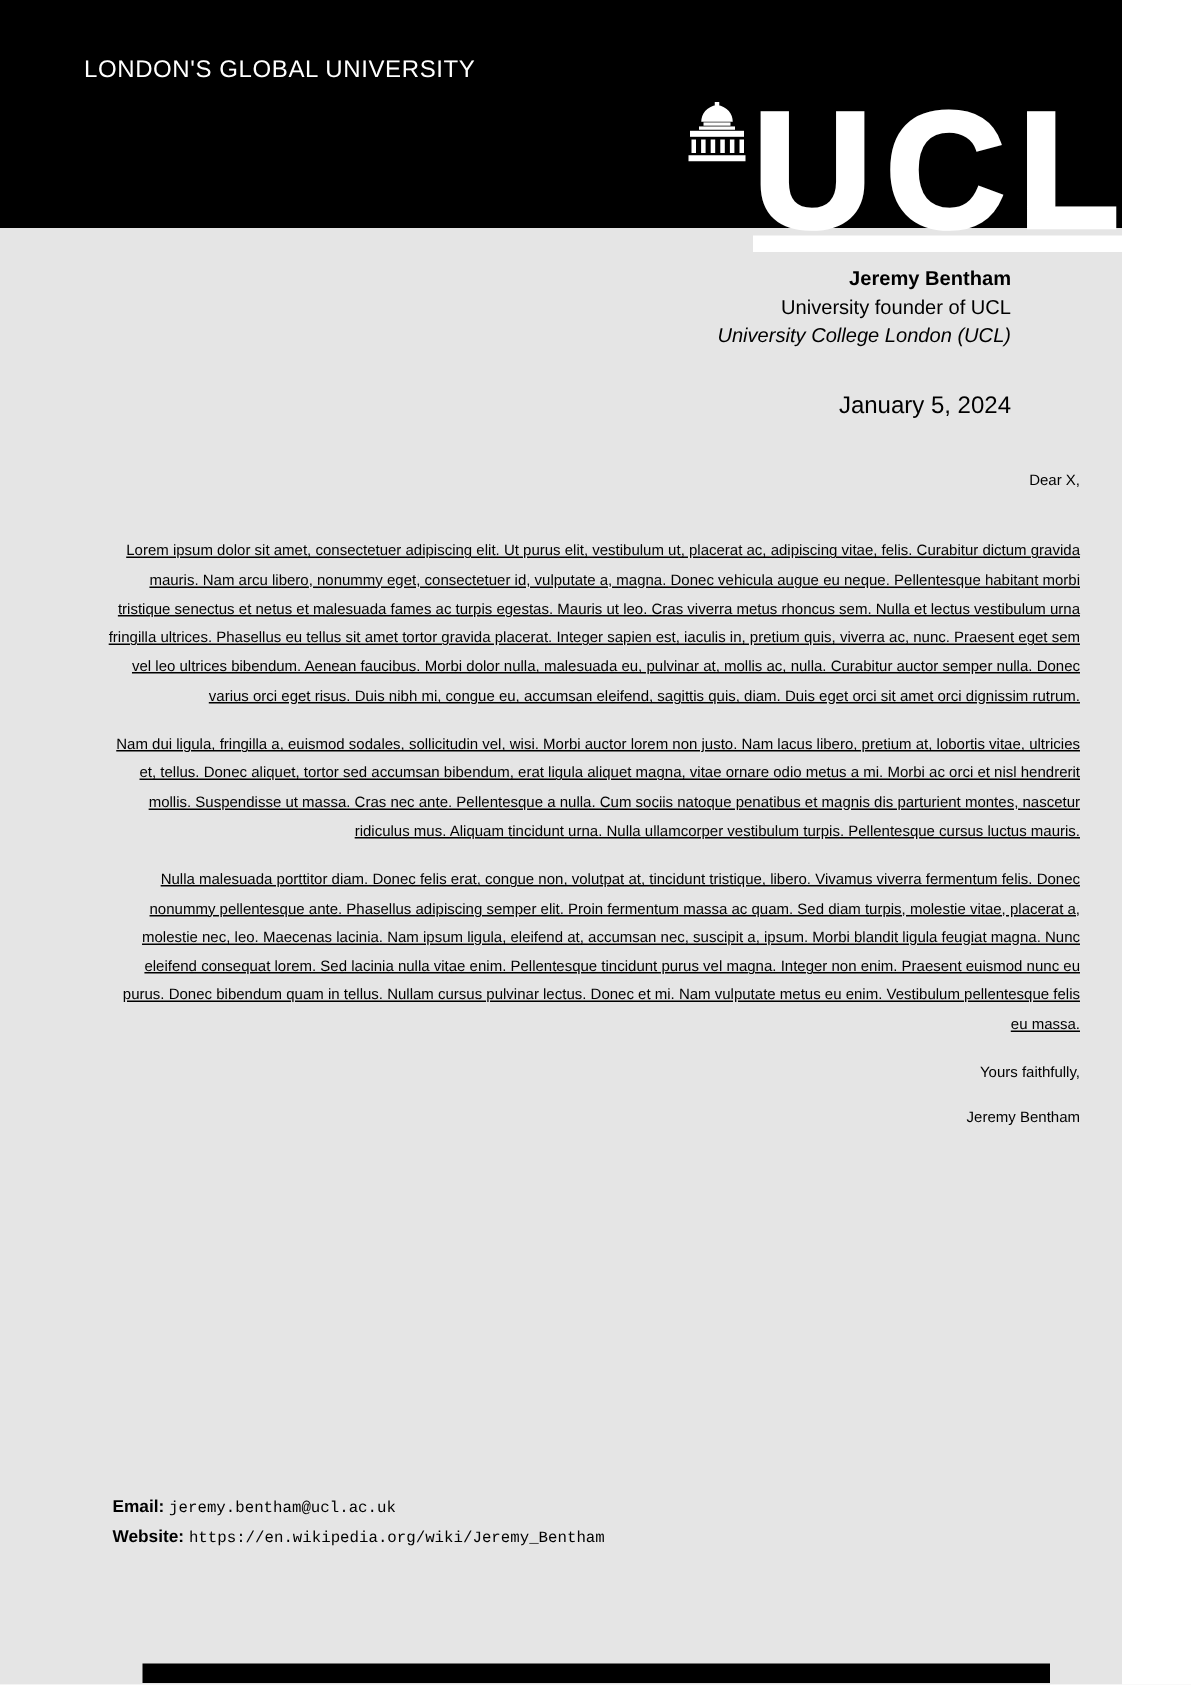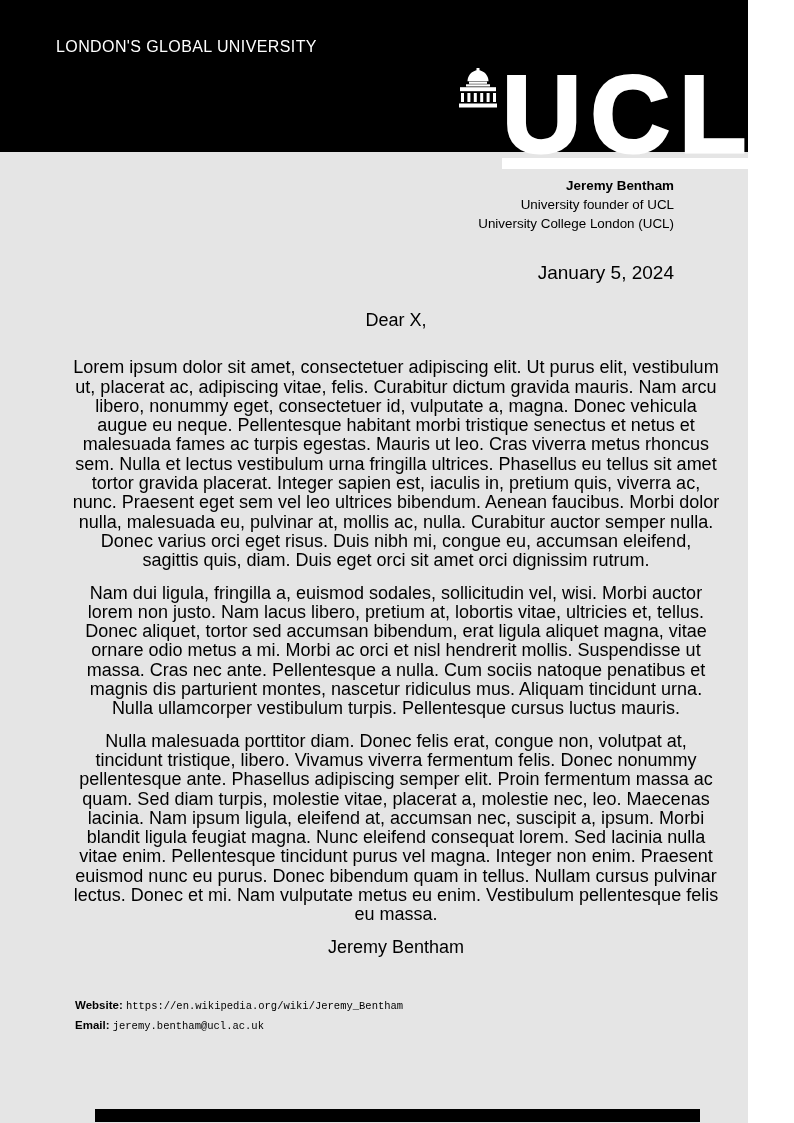--- a/index.html
+++ b/index.html
@@ -50,38 +50,38 @@
 
   
   .sender {
     position: absolute;
     right: 74px; top: 176px;
     text-align: right;
     font-size: 13.4px;
     line-height: 19px;
   }
   .sender-name { font-weight: bold; }
-  .sender-org  { }
+  .sender-org  { font-style: italic; }
   .date {
     position: absolute;
     right: 74px; top: 262px;
-    font-size: 19px;
+    font-size: 16px;
   }
 
   
   .letter {
     position: absolute;
     left: 72px; top: 311px;
     width: 648px;
-    font-size: 18px;
+    font-size: 10px;
     line-height: 19.3px;
-    text-align: center;
+    text-align: right;
   }
   .salutation { margin-bottom: 28px; }
-  .letter p { margin: 0 0 13px 0; }
+  .letter p { margin: 0 0 13px 0; text-decoration: underline; }
   .valediction { margin-top: 6px; }
   .signature { margin-top: 11px; }
 
   
   .contact {
     position: absolute;
     left: 75px; top: 996px;
     font-size: 11.5px;
     line-height: 19px;
   }
@@ -133,29 +133,30 @@
     <div class="sender-org">University College London (UCL)</div>
   </div>
 
   <div class="date">January 5, 2024</div>
 
   <div class="letter">
     <div class="salutation">Dear X,</div>
     <p>Lorem ipsum dolor sit amet, consectetuer adipiscing elit. Ut purus elit, vestibulum ut, placerat ac, adipiscing vitae, felis. Curabitur dictum gravida mauris. Nam arcu libero, nonummy eget, consectetuer id, vulputate a, magna. Donec vehicula augue eu neque. Pellentesque habitant morbi tristique senectus et netus et malesuada fames ac turpis egestas. Mauris ut leo. Cras viverra metus rhoncus sem. Nulla et lectus vestibulum urna fringilla ultrices. Phasellus eu tellus sit amet tortor gravida placerat. Integer sapien est, iaculis in, pretium quis, viverra ac, nunc. Praesent eget sem vel leo ultrices bibendum. Aenean faucibus. Morbi dolor nulla, malesuada eu, pulvinar at, mollis ac, nulla. Curabitur auctor semper nulla. Donec varius orci eget risus. Duis nibh mi, congue eu, accumsan eleifend, sagittis quis, diam. Duis eget orci sit amet orci dignissim rutrum.</p>
     <p>Nam dui ligula, fringilla a, euismod sodales, sollicitudin vel, wisi. Morbi auctor lorem non justo. Nam lacus libero, pretium at, lobortis vitae, ultricies et, tellus. Donec aliquet, tortor sed accumsan bibendum, erat ligula aliquet magna, vitae ornare odio metus a mi. Morbi ac orci et nisl hendrerit mollis. Suspendisse ut massa. Cras nec ante. Pellentesque a nulla. Cum sociis natoque penatibus et magnis dis parturient montes, nascetur ridiculus mus. Aliquam tincidunt urna. Nulla ullamcorper vestibulum turpis. Pellentesque cursus luctus mauris.</p>
     <p>Nulla malesuada porttitor diam. Donec felis erat, congue non, volutpat at, tincidunt tristique, libero. Vivamus viverra fermentum felis. Donec nonummy pellentesque ante. Phasellus adipiscing semper elit. Proin fermentum massa ac quam. Sed diam turpis, molestie vitae, placerat a, molestie nec, leo. Maecenas lacinia. Nam ipsum ligula, eleifend at, accumsan nec, suscipit a, ipsum. Morbi blandit ligula feugiat magna. Nunc eleifend consequat lorem. Sed lacinia nulla vitae enim. Pellentesque tincidunt purus vel magna. Integer non enim. Praesent euismod nunc eu purus. Donec bibendum quam in tellus. Nullam cursus pulvinar lectus. Donec et mi. Nam vulputate metus eu enim. Vestibulum pellentesque felis eu massa.</p>
+    <div class="valediction">Yours faithfully,</div>
     <div class="signature">Jeremy Bentham</div>
   </div>
 
   <div class="contact">
     <div class="contact-row">
+      <b>Email:</b>
+      <span class="mono">jeremy.bentham@ucl.ac.uk</span>
+    </div>
+    <div class="contact-row">
       <b>Website:</b>
       <span class="mono">https://en.wikipedia.org/wiki/Jeremy_Bentham</span>
-    </div>
-    <div class="contact-row">
-      <b>Email:</b>
-      <span class="mono">jeremy.bentham@ucl.ac.uk</span>
     </div>
   </div>
 
   <div class="footer-bar"></div>
 
 </div>
 
 </body></html>

